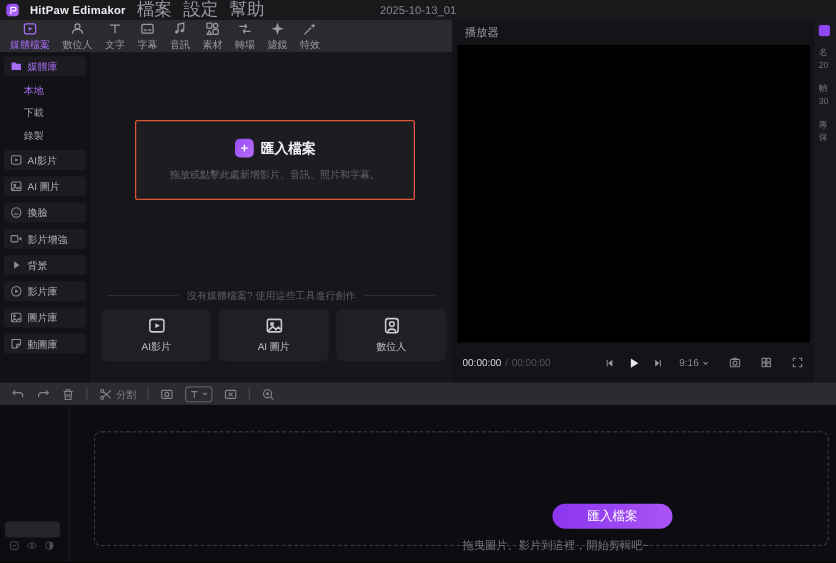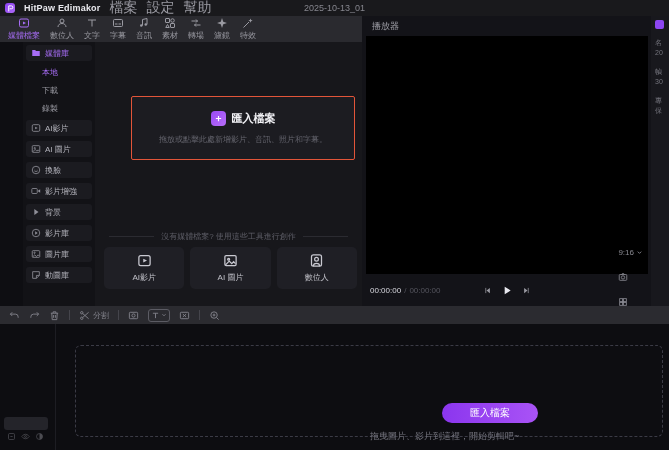--- a/index.html
+++ b/index.html
@@ -20,21 +20,21 @@
   .app-name { font-size:9px; font-weight:bold; color:#eaeaef; letter-spacing:.2px; }
   .menu-item { font-size:14px; color:#9a9aa2; }
   .window-title { position:absolute; left:0; right:0; text-align:center; font-size:9px; color:#86868e; pointer-events:none; }
 
   
   .left-pane { position:absolute; top:16px; left:0; width:362px; height:290px; display:flex; flex-direction:column; }
   .tabbar { height:26px; background:#2a2a2f; display:flex; align-items:center; padding:0 3px; flex:0 0 auto; }
   .tab { display:flex; flex-direction:column; align-items:center; justify-content:center; gap:1px;
     padding:0 5px; height:100%; color:#9a9aa2; font-size:8px; cursor:default; white-space:nowrap; }
   .tab.active { color:#a76df5; }
-  .left-body { flex:1; display:flex; min-height:0;padding-left:23px; }
+  .left-body { flex:1; display:flex; min-height:0; }
 
   .sidebar { width:72px; background:#121216; padding:3px 3px; display:flex; flex-direction:column; gap:5px; overflow:hidden; }
   .side-pill { height:16px; flex:0 0 auto; border-radius:3px; background:#1b1b20; display:flex; align-items:center;
     gap:4px; padding:0 5px; font-size:8px; color:#b4b4bc; white-space:nowrap; }
   .side-group { color:#a76df5; }
   .side-sub { height:13px; flex:0 0 auto; display:flex; align-items:center; padding-left:16px; font-size:8px; color:#9a9aa2; }
   .side-sub.active { color:#a76df5; }
   .side-pill .ic, .side-group .ic { color:#8f8f98; }
   .side-group .ic { color:#a76df5; }
 
@@ -60,21 +60,21 @@
   .player-pane { position:absolute; top:16px; left:362px; width:289px; height:290px; background:#131318;
     display:flex; flex-direction:column; }
   .player-header { height:20px; flex:0 0 auto; display:flex; align-items:center; padding:0 10px; font-size:9px; color:#9a9aa2; }
   .video-area { flex:1; background:#000; margin:0 3px 0 4px; }
   .player-controls { height:18px; flex:0 0 auto; display:flex; align-items:center; padding:16px 8px; font-size:8px;
     color:#8a8a92; position:relative; }
   .time-cur { color:#d8d8df; }
   .time-sep, .time-total { color:#55555e; margin-left:3px; }
   .transport { position:absolute; left:50%; top:0; bottom:0; transform:translateX(-50%);
     display:flex; align-items:center; gap:9px; color:#9a9aa2; }
-  .right-controls { margin-left:auto; display:flex; align-items:flex-start; gap:15px; color:#8a8a92;flex-direction:column; }
+  .right-controls { margin-left:auto; display:flex; align-items:flex-end; gap:15px; color:#8a8a92; }
   .ratio-wrap { display:flex; align-items:center; gap:2px; }
 
   
   .props-strip { position:absolute; top:16px; left:651px; width:18px; height:290px; background:#18181d; padding:4px 0 0 4px; }
   .strip-tab { width:9px; height:9px; border-radius:2px; background:#8d46f2; margin-bottom:9px; }
   .strip-line { font-size:7px; color:#74747d; line-height:10px; white-space:nowrap; overflow:hidden; }
   .strip-gap { margin-top:9px; }
 
   
   .tl-toolbar { position:absolute; top:306px; left:0; right:0; height:18px; background:#2b2b30;

